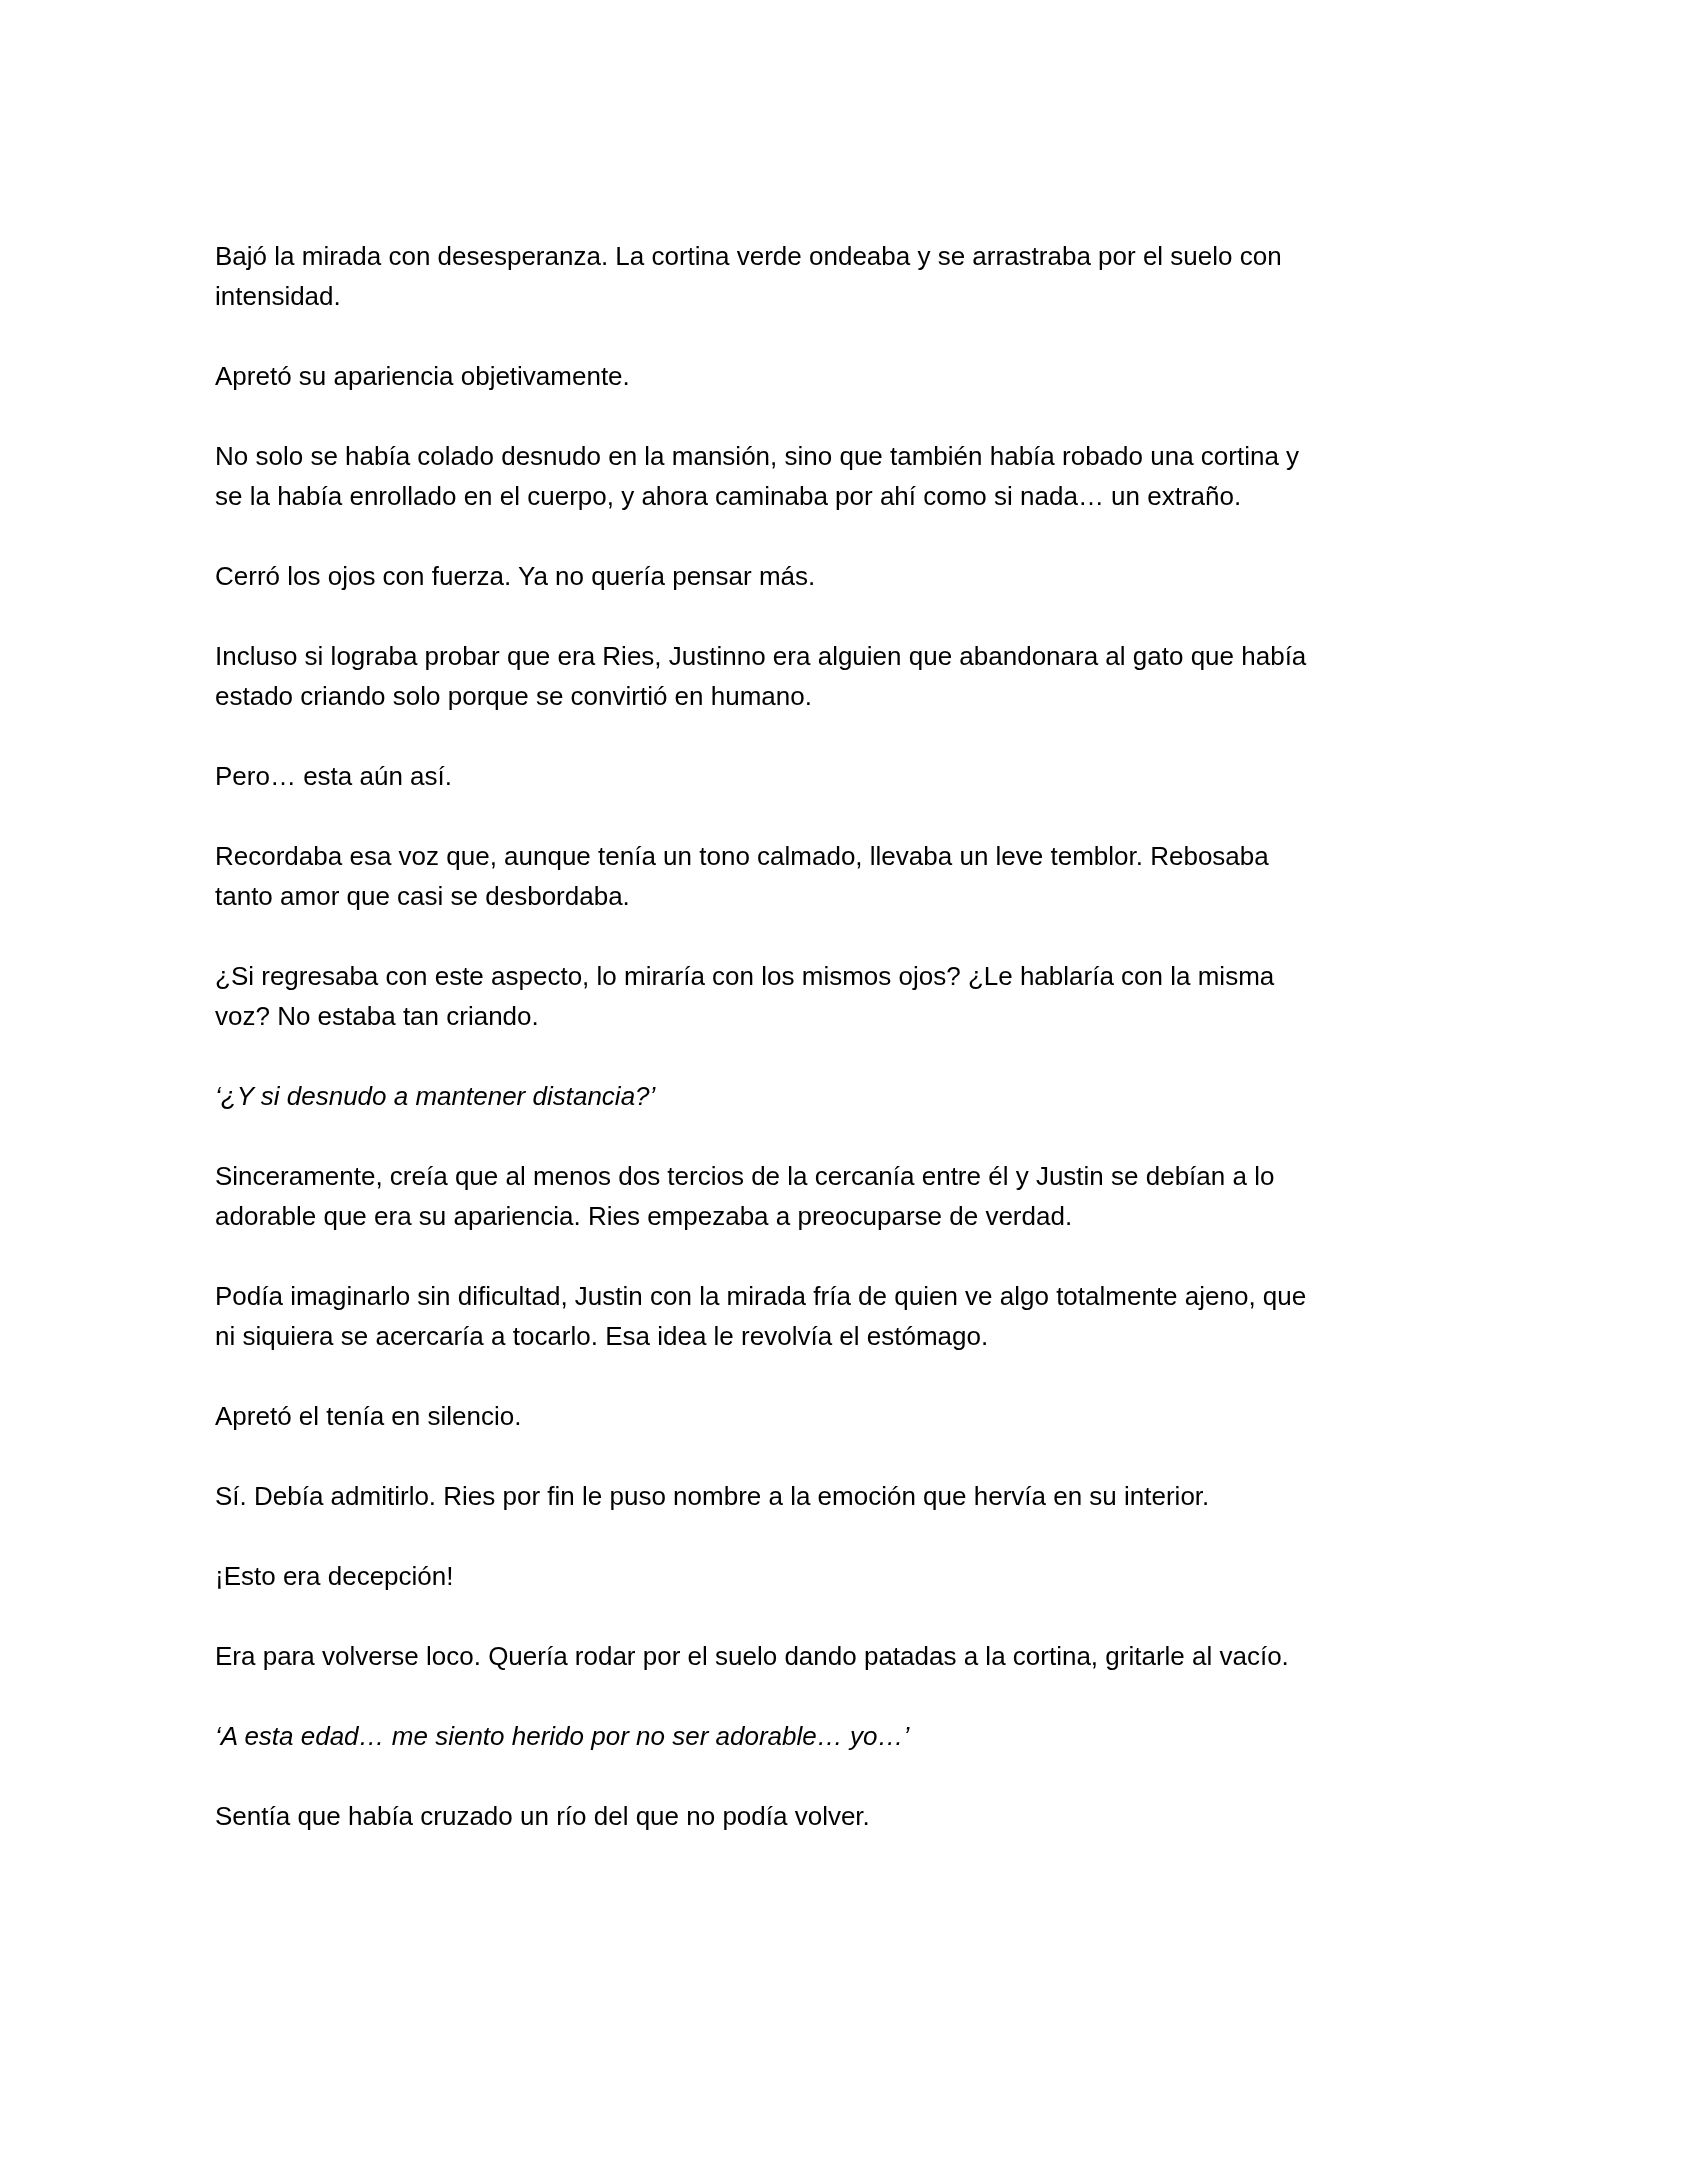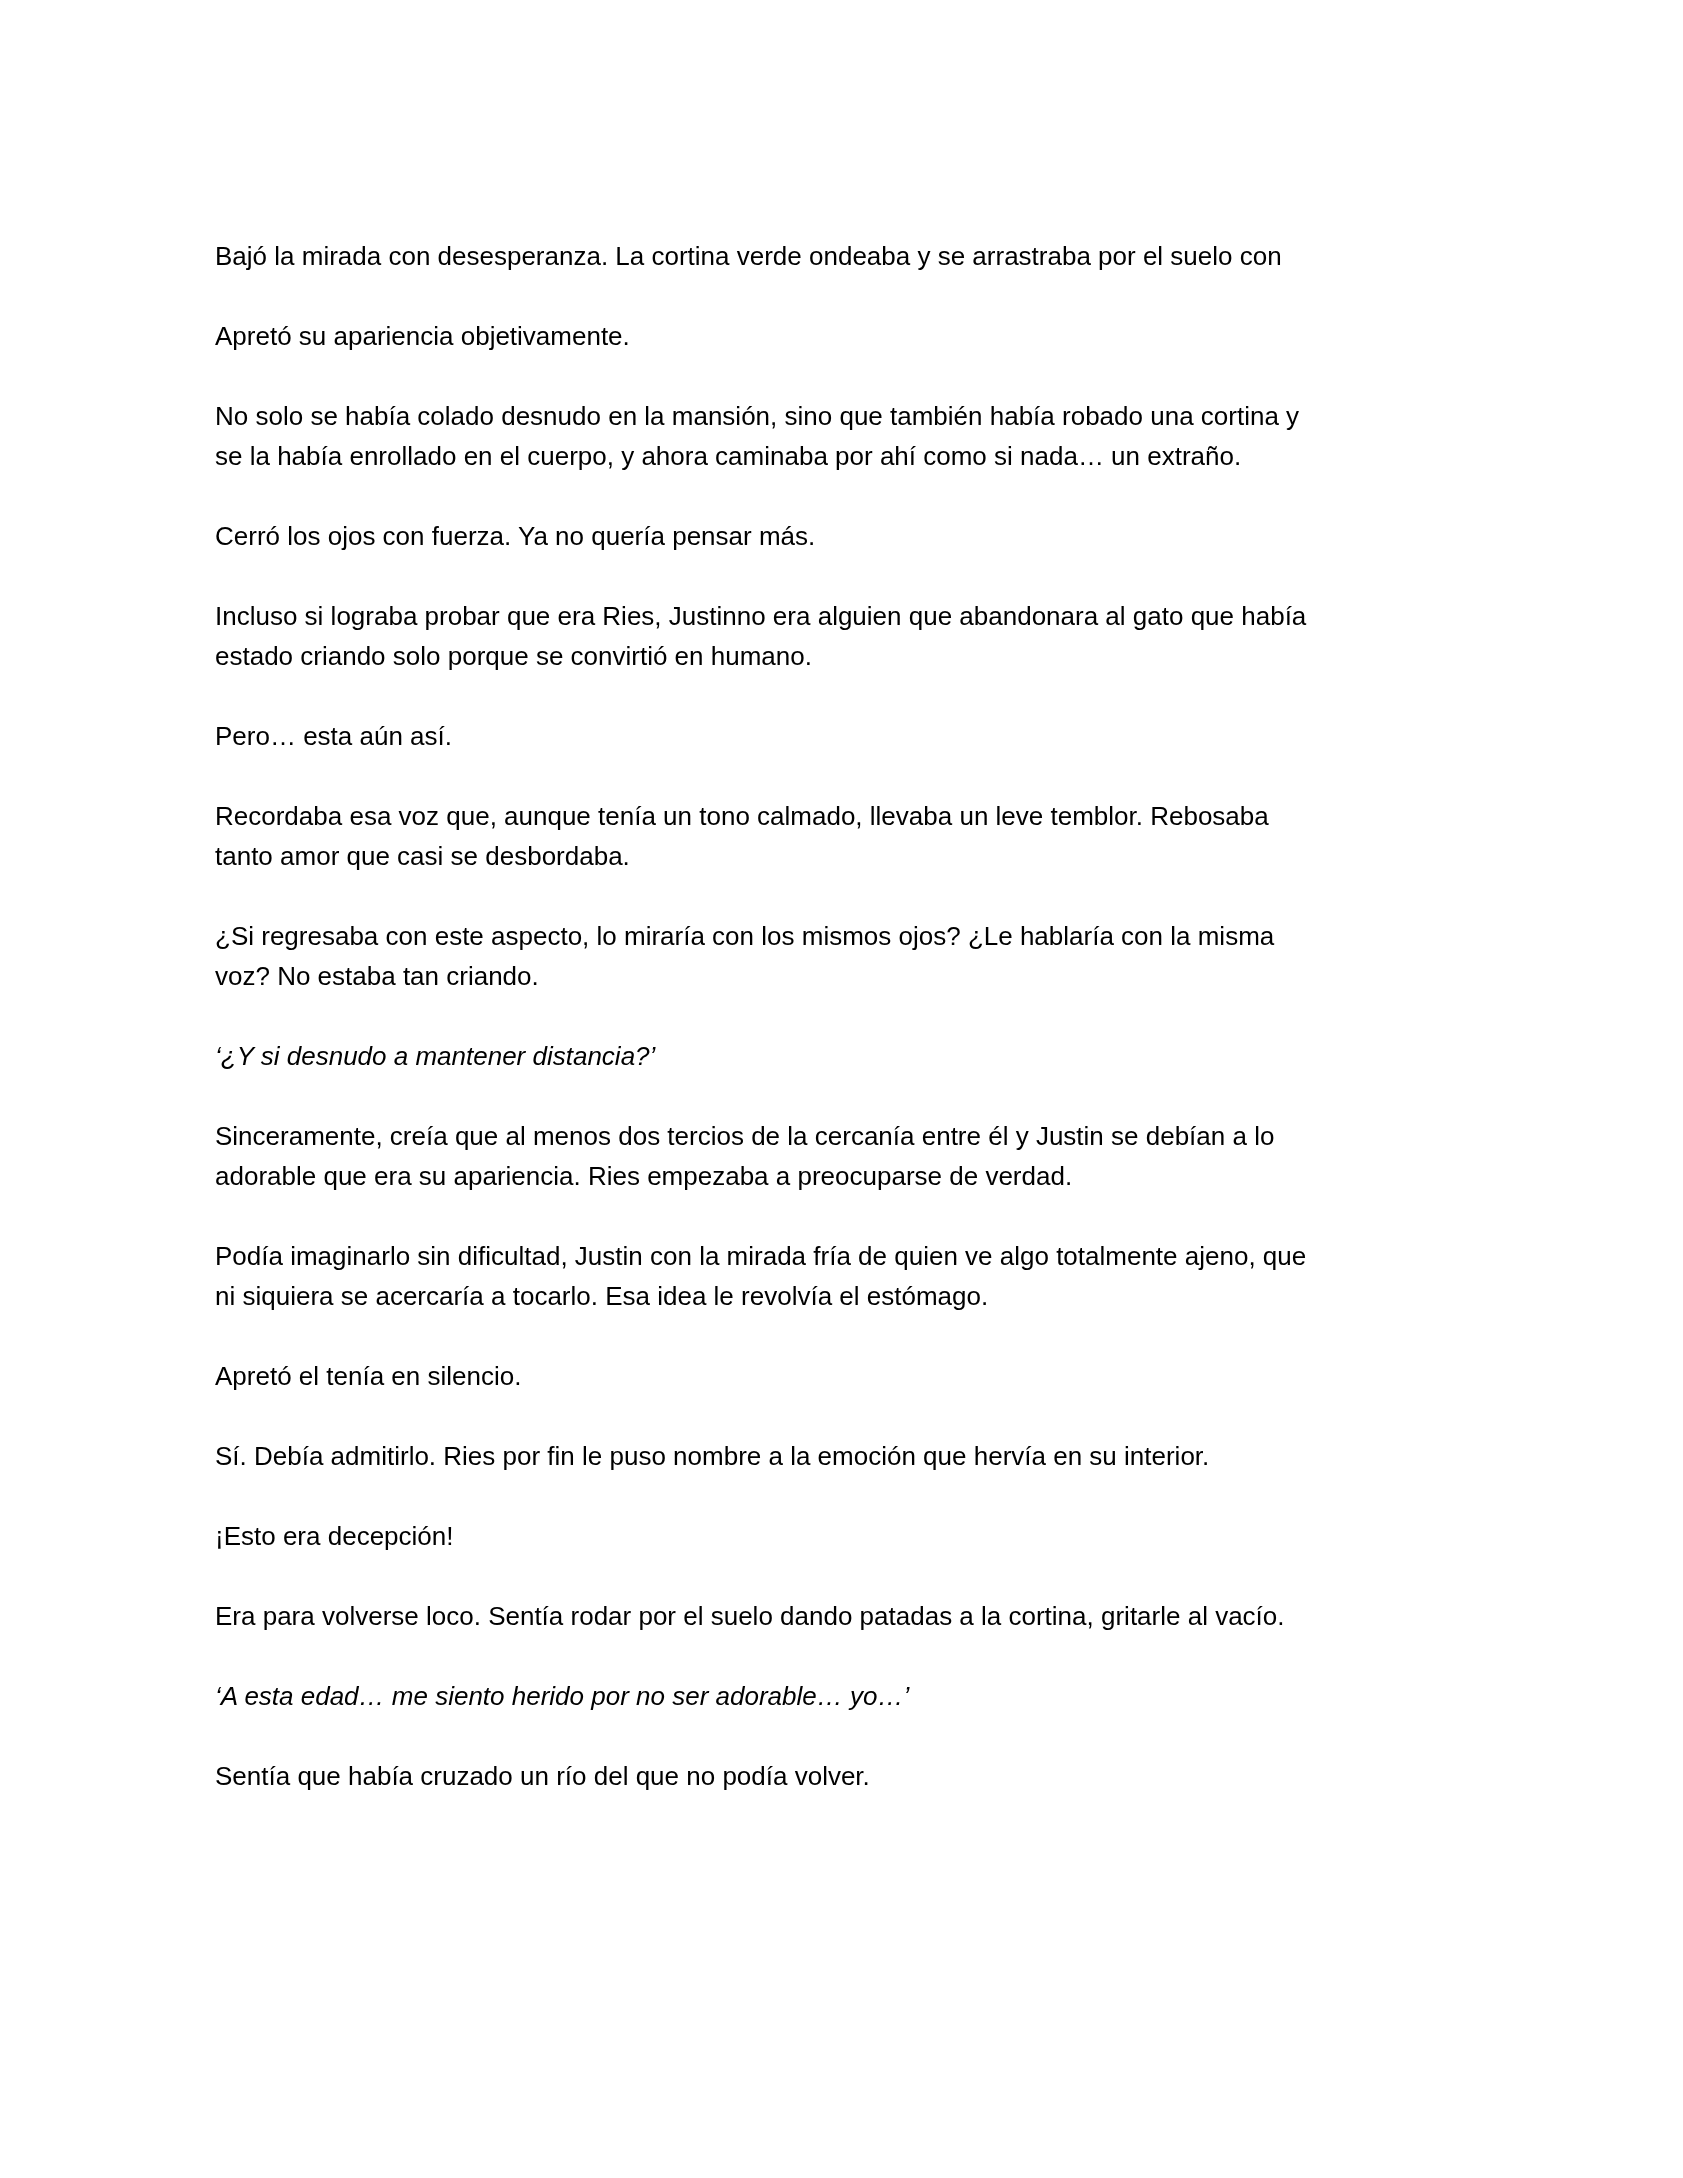--- a/index.html
+++ b/index.html
@@ -33,20 +33,21 @@
     }
     .it { font-style: italic; }
   </style>
 </head>
 <body>
 
 <div class="page">
 
   <p class="para">
     <span class="line">Bajó la mirada con desesperanza. La cortina verde ondeaba y se arrastraba por el suelo con</span>
+    <span class="line">intensidad.</span>
   </p>
 
   <p class="para">
     <span class="line">Apretó su apariencia objetivamente.</span>
   </p>
 
   <p class="para">
     <span class="line">No solo se había colado desnudo en la mansión, sino que también había robado una cortina y</span>
     <span class="line">se la había enrollado en el cuerpo, y ahora caminaba por ahí como si nada… un extraño.</span>
   </p>
@@ -95,21 +96,21 @@
 
   <p class="para">
     <span class="line">Sí. Debía admitirlo. Ries por fin le puso nombre a la emoción que hervía en su interior.</span>
   </p>
 
   <p class="para">
     <span class="line">¡Esto era decepción!</span>
   </p>
 
   <p class="para">
-    <span class="line">Era para volverse loco. Sentía rodar por el suelo dando patadas a la cortina, gritarle al vacío.</span>
+    <span class="line">Era para volverse loco. Quería rodar por el suelo dando patadas a la cortina, gritarle al vacío.</span>
   </p>
 
   <p class="para it">
     <span class="line">‘A esta edad… me siento herido por no ser adorable… yo…’</span>
   </p>
 
   <p class="para">
     <span class="line">Sentía que había cruzado un río del que no podía volver.</span>
   </p>
 

